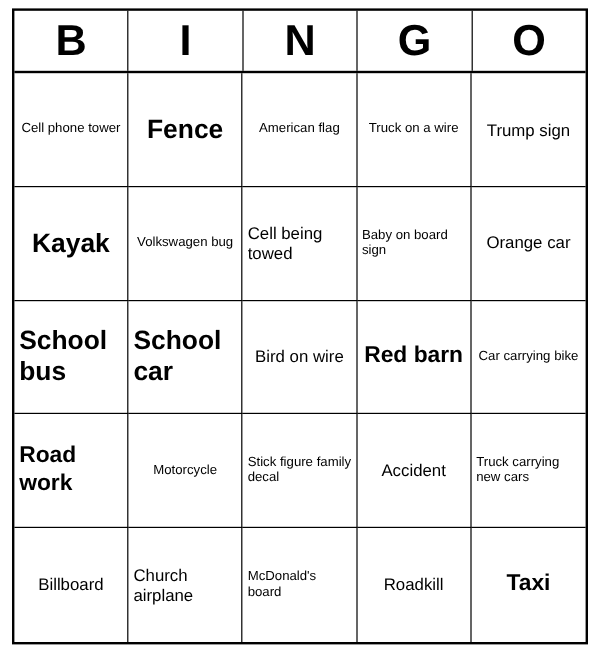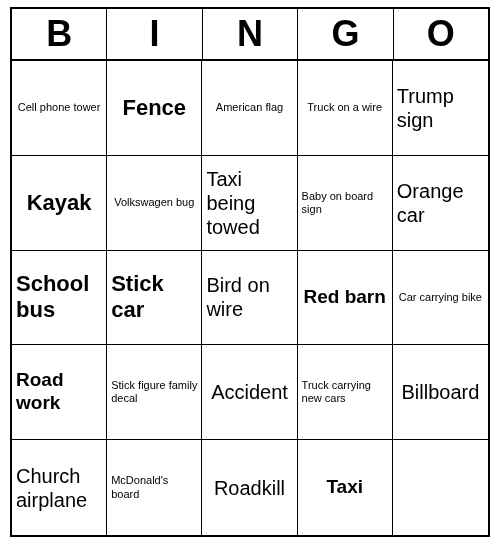--- a/index.html
+++ b/index.html
@@ -67,21 +67,21 @@
 
     .bingo-cell:nth-child(n+21) {
       border-bottom: none;
     }
 
     .bingo-cell.small-text {
       font-size: 11px;
     }
 
     .bingo-cell.medium-text {
-      font-size: 20px;
+      font-size: 14px;
     }
 
     .bingo-cell.large-text {
       font-size: 22px;
       font-weight: bold;
     }
 
     .bingo-cell.xlarge-text {
       font-size: 19px;
       font-weight: bold;
@@ -99,29 +99,30 @@
       <div class="bingo-header-cell">O</div>
     </div>
   <div class="bingo-grid">
   <div class="bingo-cell small-text">Cell phone tower</div>
       <div class="bingo-cell large-text">Fence</div>
       <div class="bingo-cell small-text">American flag</div>
       <div class="bingo-cell small-text">Truck on a wire</div>
       <div class="bingo-cell medium-text">Trump sign</div>
       <div class="bingo-cell large-text">Kayak</div>
       <div class="bingo-cell small-text">Volkswagen bug</div>
-      <div class="bingo-cell medium-text">Taxi being towed</div>
+      <div class="bingo-cell medium-text">Cell being towed</div>
       <div class="bingo-cell small-text">Baby on board sign</div>
       <div class="bingo-cell medium-text">Orange car</div>
       <div class="bingo-cell large-text">School bus</div>
-      <div class="bingo-cell large-text">Stick car</div>
+      <div class="bingo-cell large-text">School car</div>
       <div class="bingo-cell medium-text">Bird on wire</div>
       <div class="bingo-cell xlarge-text">Red barn</div>
       <div class="bingo-cell small-text">Car carrying bike</div>
       <div class="bingo-cell xlarge-text">Road work</div>
+      <div class="bingo-cell small-text">Motorcycle</div>
       <div class="bingo-cell small-text">Stick figure family decal</div>
       <div class="bingo-cell medium-text">Accident</div>
       <div class="bingo-cell small-text">Truck carrying new cars</div>
       <div class="bingo-cell medium-text">Billboard</div>
       <div class="bingo-cell medium-text">Church airplane</div>
       <div class="bingo-cell small-text">McDonald's board</div>
       <div class="bingo-cell medium-text">Roadkill</div>
       <div class="bingo-cell xlarge-text">Taxi</div>
     </div>
 </div>

